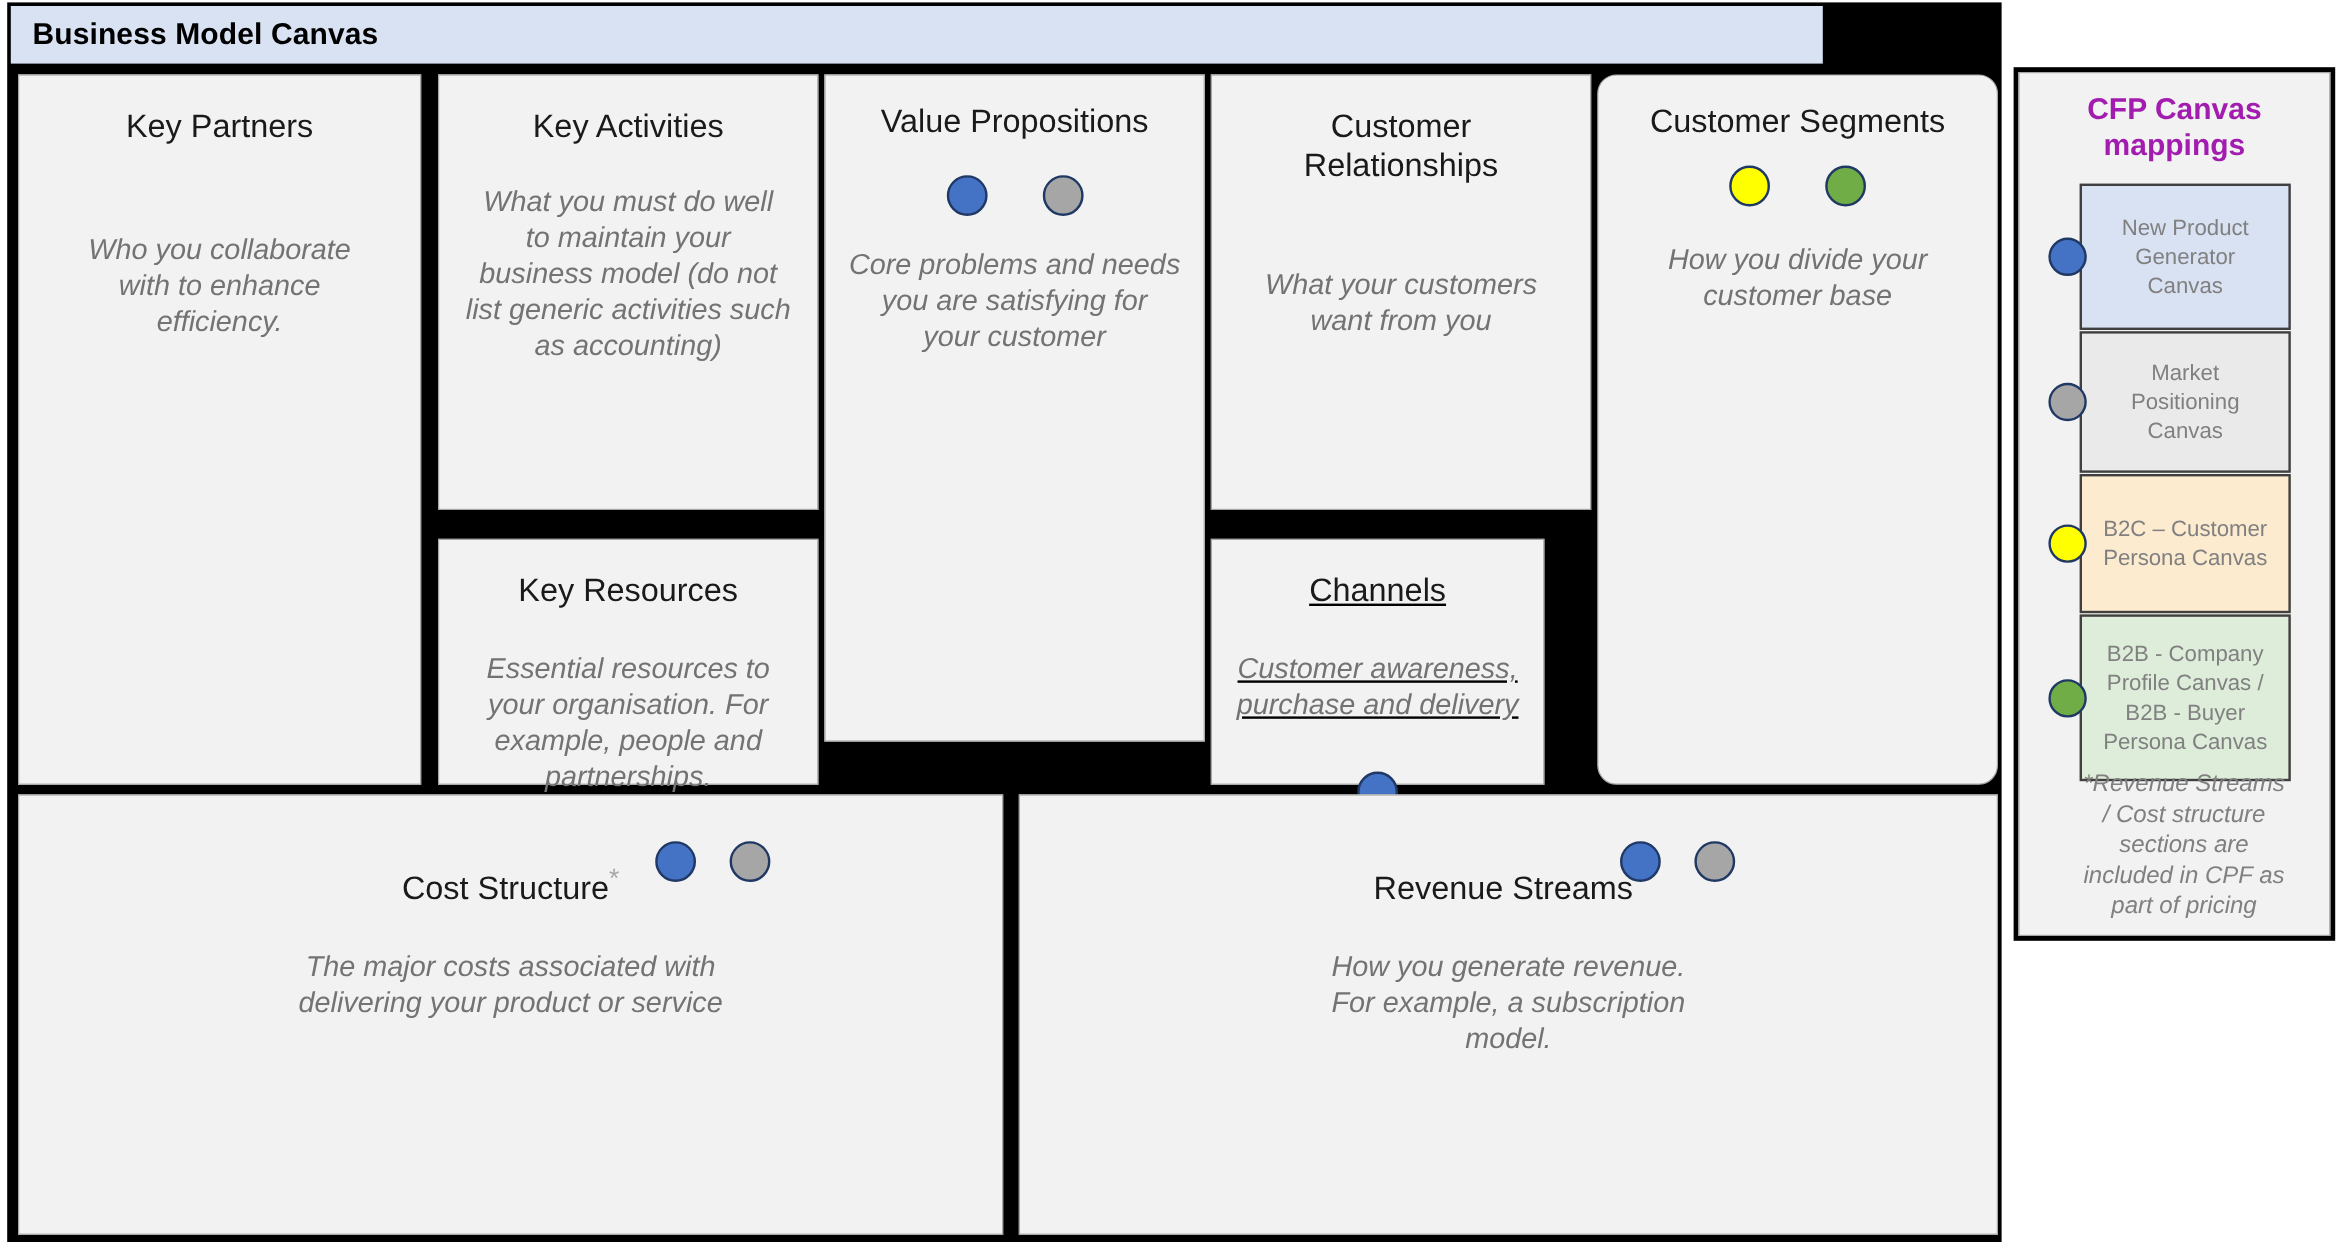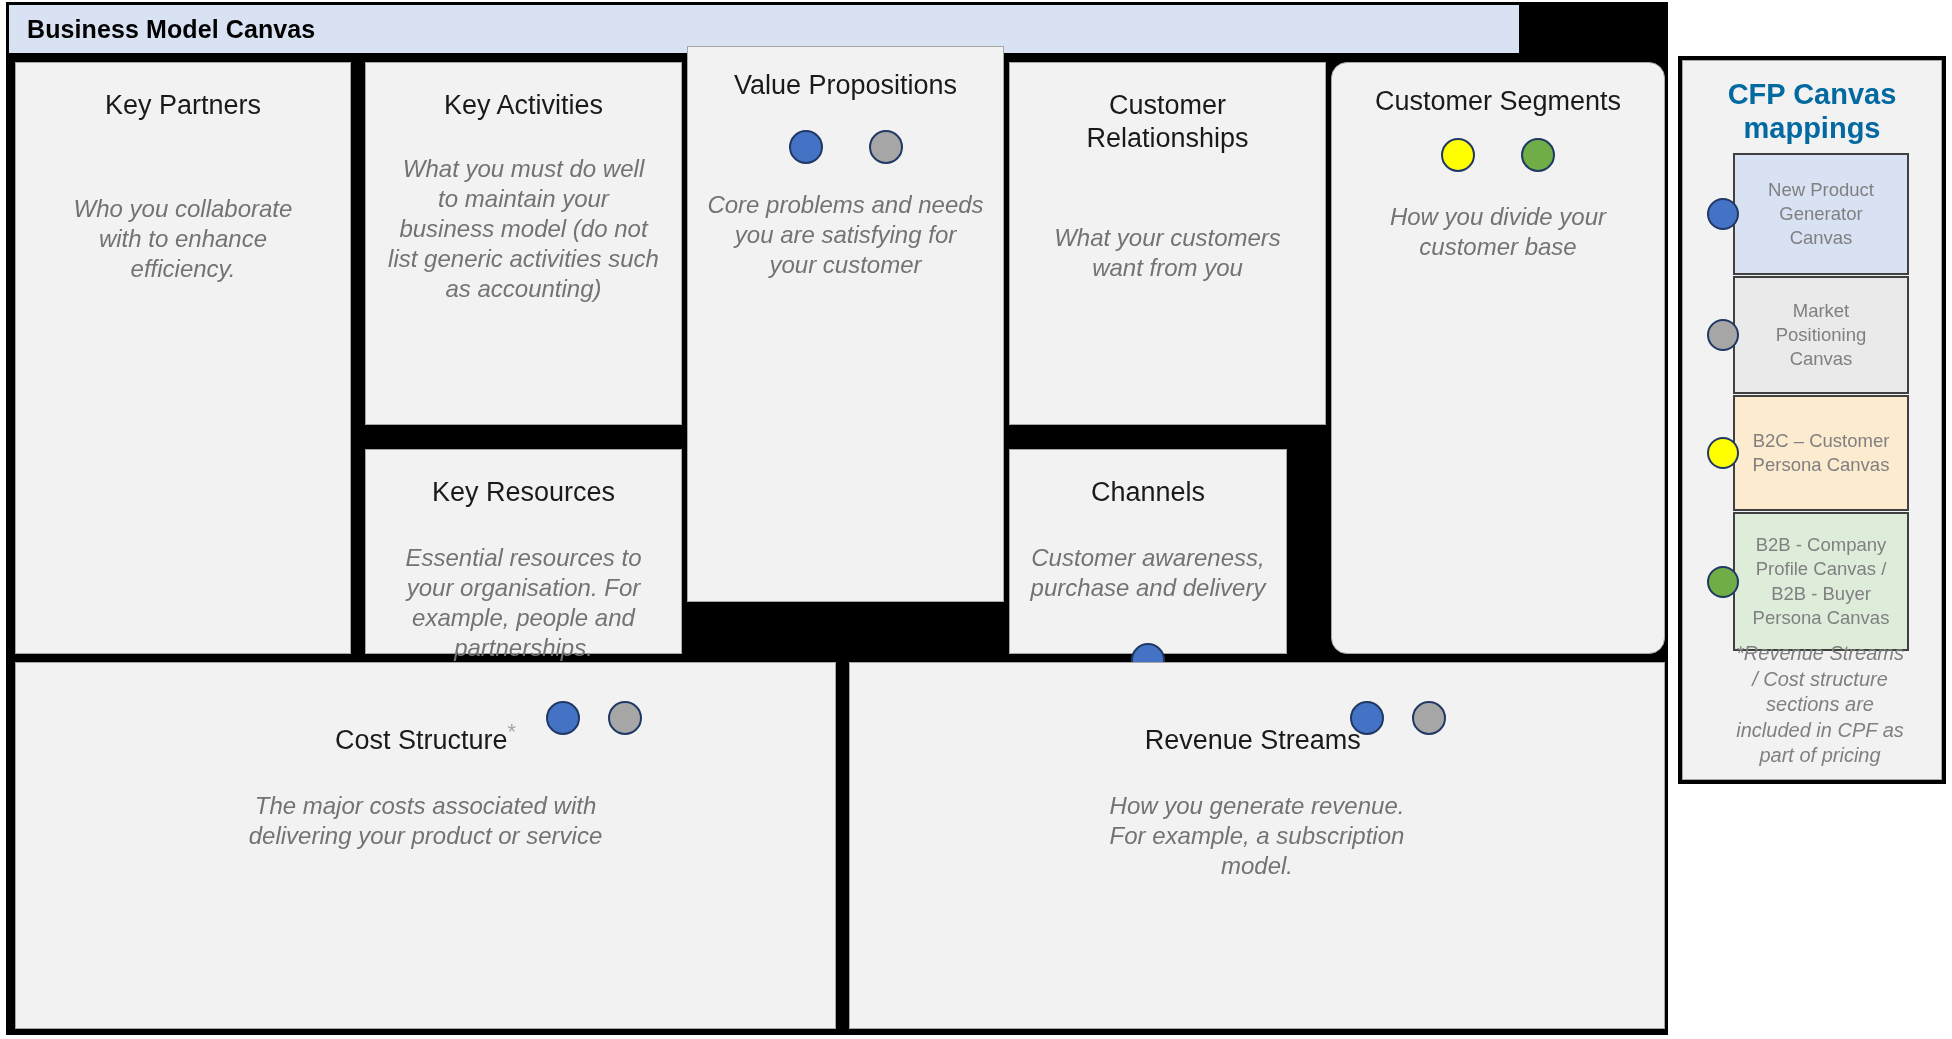--- a/index.html
+++ b/index.html
@@ -128,25 +128,25 @@
   #sidebar-inner {
     position: relative;
     width: 100%;
     height: 100%;
     background: #F2F2F2;
     border: 1px solid #A6A6A6;
     box-sizing: border-box;
   }
   #sidebar-title {
     margin: 16px 14px 0 14px;
-    font-size: 29px;
+    font-size: 25px;
     font-weight: bold;
     text-align: center;
     line-height: 1.18;
-    color: #0369a1;
+    color: #a21caf;
     white-space: pre-line;
   }
   .legend-list {
     position: absolute;
     left: 34px;
     top: 92px;
     width: 176px;
     padding-left: 16px;
   }
   .legend-item {
@@ -224,21 +224,21 @@
     <div class="cell" style="left:359px; top:447px; width:317px; height:205px;">
       <div class="cell-inner">
         <div class="cell-title">Key Resources</div>
         <div class="cell-desc" style="margin-top:34px;">Essential resources to
 your organisation. For
 example, people and
 partnerships.</div>
       </div>
     </div>
 
-    <div class="cell" style="left:681px; top:44px; width:317px; height:556px;">
+    <div class="cell" style="left:681px; top:60px; width:317px; height:556px;">
       <div class="cell-inner">
         <div class="cell-title" style="margin-top:10px;">Value Propositions</div>
         <div class="dot-row" style="margin-top:28px;">
           <span class="dot dot-blue"></span>
           <span class="dot dot-grey"></span>
         </div>
         <div class="cell-desc" style="margin-top:26px;">Core problems and needs
 you are satisfying for
 your customer</div>
       </div>
@@ -246,21 +246,21 @@
 
     <div class="cell" style="left:1003px; top:60px; width:317px; height:363px;">
       <div class="cell-inner">
         <div class="cell-title">Customer
 Relationships</div>
         <div class="cell-desc" style="margin-top:68px;text-align:center;">What your customers
 want from you</div>
       </div>
     </div>
 
-    <div class="cell" style="left:1003px; top:447px; width:278px; height:205px;">
+    <div class="cell" style="left:1003px; top:447px; width:278px; height:205px;text-decoration:underline;">
       <div class="cell-inner">
         <div class="cell-title">Channels</div>
         <div class="cell-desc" style="margin-top:34px;">Customer awareness,
 purchase and delivery</div>
         <div class="dot-row" style="margin-top:40px;">
           <span class="dot dot-blue"></span>
         </div>
       </div>
     </div>
 

